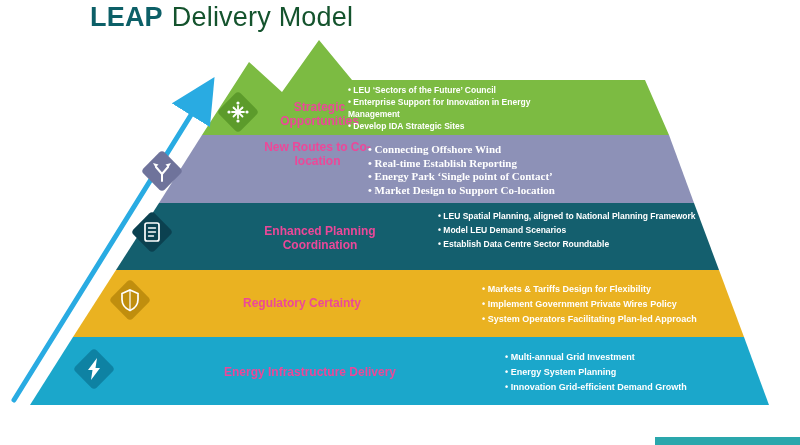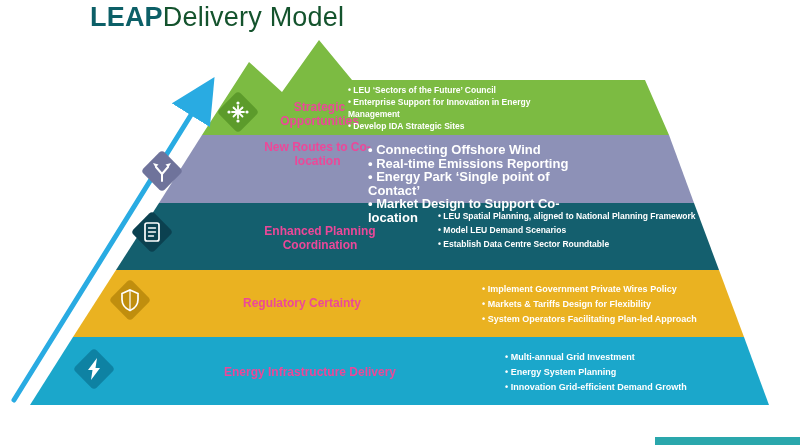--- a/index.html
+++ b/index.html
@@ -5,36 +5,36 @@
   html,body{margin:0;padding:0;background:#fff;}
   .stage{
     position:relative;width:800px;height:445px;background:#fff;overflow:hidden;
     font-family:"Liberation Sans",sans-serif;
   }
   .stage svg{position:absolute;left:0;top:0;}
   .title{
     position:absolute;left:90px;top:2px;font-size:27px;color:#0C5F67;
     letter-spacing:0.2px;white-space:nowrap;
   }
-  .title .brand{font-weight:800;text-align:right;}
+  .title .brand{font-weight:800;margin-right:9px;text-align:right;}
   .title .rest{font-weight:400;color:#14532d;}
   .layer-title{
     position:absolute;color:#ec4899;font-weight:700;font-size:12px;line-height:14px;
     text-align:center;
   }
   .t1{left:262px;top:100px;width:115px;}
   .t2{left:260px;top:140px;width:115px;}
   .t3{left:255px;top:224px;width:130px;}
   .t4{left:222px;top:296px;width:160px;}
   .t5{left:205px;top:365px;width:210px;}
   .bullets{position:absolute;color:#fff;text-align:left;font-weight:600;}
   .bullet-line{display:block;}
   .bullet-line::before{content:"\2022\00A0";}
   .b1{left:348px;top:84px;width:215px;font-size:8.5px;line-height:12px;}
-  .b2{left:368px;top:143px;width:205px;font-size:13px;line-height:13.5px;}
+  .b2{left:368px;top:143px;width:205px;font-size:11px;line-height:13.5px;font-family:Liberation Serif, serif;}
   .b3{left:438px;top:209px;width:275px;font-size:8.5px;line-height:14px;}
   .b4{left:482px;top:282px;width:255px;font-size:9px;line-height:15px;}
   .b5{left:505px;top:350px;width:235px;font-size:9px;line-height:15px;}
 </style>
 </head>
 <body>
 
 <div class="stage">
 
   <svg width="800" height="445" viewBox="0 0 800 445">
@@ -107,32 +107,32 @@
   <div class="layer-title t4">Regulatory Certainty</div>
   <div class="layer-title t5">Energy Infrastructure Delivery</div>
 
   <div class="bullets b1">
       <span class="bullet-line">LEU ‘Sectors of the Future’ Council</span>
       <span class="bullet-line">Enterprise Support for Innovation in Energy Management</span>
       <span class="bullet-line">Develop IDA Strategic Sites</span>
     </div>
   <div class="bullets b2">
       <span class="bullet-line">Connecting Offshore Wind</span>
-      <span class="bullet-line">Real-time Emissions Reporting</span>
+      <span class="bullet-line">Real-time Establish Reporting</span>
       <span class="bullet-line">Energy Park ‘Single point of Contact’</span>
       <span class="bullet-line">Market Design to Support Co-location</span>
     </div>
   <div class="bullets b3">
       <span class="bullet-line">LEU Spatial Planning, aligned to National Planning Framework</span>
       <span class="bullet-line">Model LEU Demand Scenarios</span>
       <span class="bullet-line">Establish Data Centre Sector Roundtable</span>
     </div>
   <div class="bullets b4">
+      <span class="bullet-line">Markets &amp; Tariffs Design for Flexibility</span>
       <span class="bullet-line">Implement Government Private Wires Policy</span>
-      <span class="bullet-line">Markets &amp; Tariffs Design for Flexibility</span>
       <span class="bullet-line">System Operators Facilitating Plan-led Approach</span>
     </div>
   <div class="bullets b5">
       <span class="bullet-line">Multi-annual Grid Investment</span>
       <span class="bullet-line">Energy System Planning</span>
       <span class="bullet-line">Innovation Grid-efficient Demand Growth</span>
     </div>
 
 </div>
 

